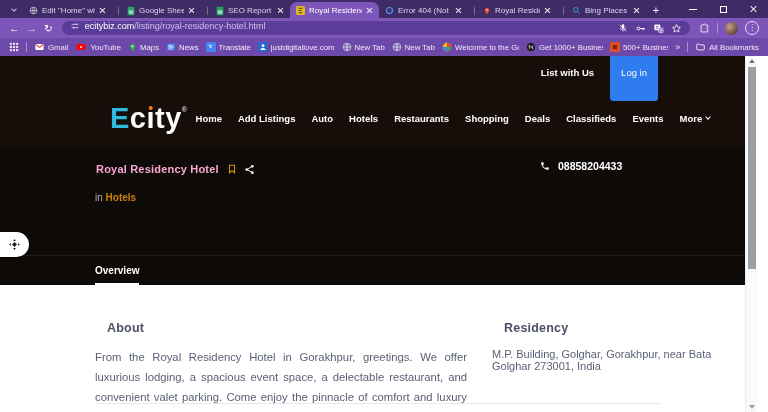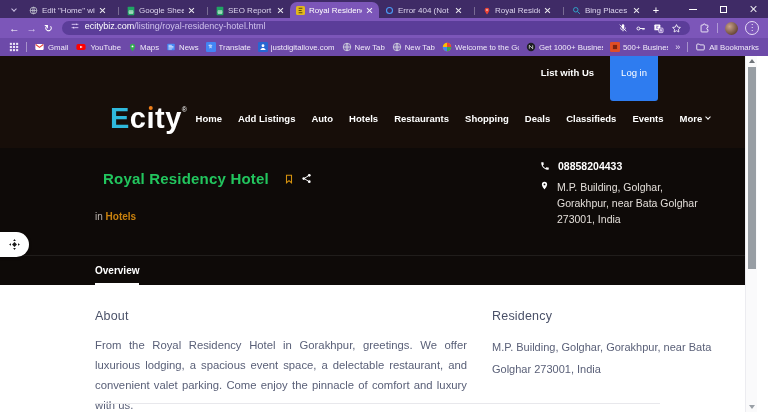--- a/index.html
+++ b/index.html
@@ -67,42 +67,42 @@
   .logo .i{position:relative}
   .logo .i::after{content:"";position:absolute;left:50%;transform:translateX(-50%);top:2px;width:4.5px;height:4.5px;border-radius:50%;background:var(--logo-dot)}
   .logo .reg{font-size:7px;font-weight:400;margin-top:2px}
   .mainnav{display:flex;gap:16px;margin-left:8px}
   .navlink{color:#fff;font-size:9.5px;font-weight:700;text-decoration:none;display:flex;align-items:center;gap:4px;white-space:nowrap}
   .navlink .chev{border-color:#fff}
 
   .hero{position:relative;height:107px;background:var(--hero-dark)}
   .hero-left{position:absolute;left:95px;top:14px}
   .title-row{display:flex;align-items:center;gap:7px}
-  .title{font-size:15px;font-weight:700;color:#22c55e;margin:8px;letter-spacing:.2px}
+  .title{font-size:11px;font-weight:700;color:#f9a8d4;margin:1px;letter-spacing:.2px}
   .cat{margin-top:16px;font-size:10px}
   .cat .in{color:#b9b2ac}
   .cat .catname{color:var(--accent-orange);font-weight:700}
   .send{margin-top:13px;background:transparent;border:1.3px solid rgba(255,255,255,.9);color:#fff;font-size:10.5px;font-weight:700;border-radius:16px;padding:8px 24px;cursor:pointer}
   .contact{position:absolute;left:540px;top:12px;color:#e3ded9;font-size:10.5px}
   .crow{display:flex;gap:8px;margin-bottom:6px;align-items:flex-start}
   .crow .cic{margin-top:1px;flex:none}
   .phone-num{color:#fff;font-weight:700}
   .addr div{line-height:16px}
 
   .tabstrip{height:30px;background:var(--hero-dark);border-top:1px solid rgba(255,255,255,.08);position:relative}
   .ptab{position:absolute;left:95px;top:0;height:100%;display:flex;align-items:center}
   .ptab span{color:#fff;font-size:10px;font-weight:600}
   .ptab.active::after{content:"";position:absolute;left:0;bottom:0;width:100%;height:2.5px;background:#fff}
 
   .content{position:relative;height:127px;background:#fff}
   .about{position:absolute;left:95px;top:24px;width:372px}
-  .about h2,.loc h2{margin:0;font-size:12.5px;font-weight:400;color:var(--heading-slate);letter-spacing:.2px}
+  .about h2,.loc h2{margin:12px;font-size:12.5px;font-weight:700;color:var(--heading-slate);letter-spacing:.2px}
   .about p{margin:12px 0 0;font-size:11.3px;line-height:20px;color:var(--body-text);text-align:justify}
   .loc{position:absolute;left:492px;top:24px;width:225px}
-  .loc p{margin:13px 0 0;font-size:11px;line-height:22px;color:var(--body-text)}
+  .loc p{margin:13px 0 0;font-size:11px;line-height:12px;color:var(--body-text)}
   .divider{position:absolute;left:95px;top:118px;width:565px;height:1px;background:#e8e8ec}
 
   .a11y{position:absolute;left:0;top:176px;width:29px;height:25px;background:#fff;border-radius:0 13px 13px 0;display:flex;align-items:center;justify-content:center;box-shadow:0 1px 3px rgba(0,0,0,.35);cursor:pointer}
 
   .vscroll{position:absolute;top:0;right:11px;width:12px;height:356px;background:#fafafb;border-left:1px solid #ececf0}
   .sarrow{position:absolute;left:0;width:11px;height:10px;display:flex;align-items:center;justify-content:center}
   .sarrow.up{top:0}.sarrow.down{bottom:0}
   .tri-up{width:0;height:0;border-left:3px solid transparent;border-right:3px solid transparent;border-bottom:4px solid #70757a}
   .tri-down{width:0;height:0;border-left:3px solid transparent;border-right:3px solid transparent;border-top:4px solid #9aa0a6}
   .thumb{position:absolute;left:2px;top:11px;width:8px;height:202px;background:#989ea4}
@@ -439,30 +439,20 @@
             </div>
             <div class="cat"><span class="in">in</span> <span class="catname">Hotels</span></div>
           </div>
           <div class="contact">
             <div class="crow">
               <span class="cic"><svg width="10" height="10" viewBox="0 0 24 24" fill="#fff">
                     <path d="M6.6 10.8c1.4 2.8 3.8 5.1 6.6 6.6l2.2-2.2c.3-.3.7-.4 1-.2 1.1.4 2.3.6 3.6.6.6 0 1 .4 1 1V20c0 .6-.4 1-1 1C10.8 21 3 13.2 3 4c0-.6.4-1 1-1h3.5c.6 0 1 .4 1 1 0 1.2.2 2.4.6 3.6.1.3 0 .7-.2 1z"></path>
                   </svg></span>
               <span class="phone-num">08858204433</span>
             </div>
-            <div class="crow">
-              <span class="cic"><svg width="9" height="11" viewBox="0 0 24 24" fill="#fff">
-                    <path d="M12 2a7 7 0 0 0-7 7c0 5.2 7 13 7 13s7-7.8 7-13a7 7 0 0 0-7-7zm0 9.5a2.5 2.5 0 1 1 0-5 2.5 2.5 0 0 1 0 5z"></path>
-                  </svg></span>
-              <div class="addr">
-                <div>M.P. Building, Golghar,</div>
-                <div>Gorakhpur, near Bata Golghar</div>
-                <div>273001, India</div>
-              </div>
-            </div>
           </div>
         </div>
 
         <div class="tabstrip">
           <div class="ptab active">
               <span>Overview</span>
             </div>
         </div>
       </div>
 

